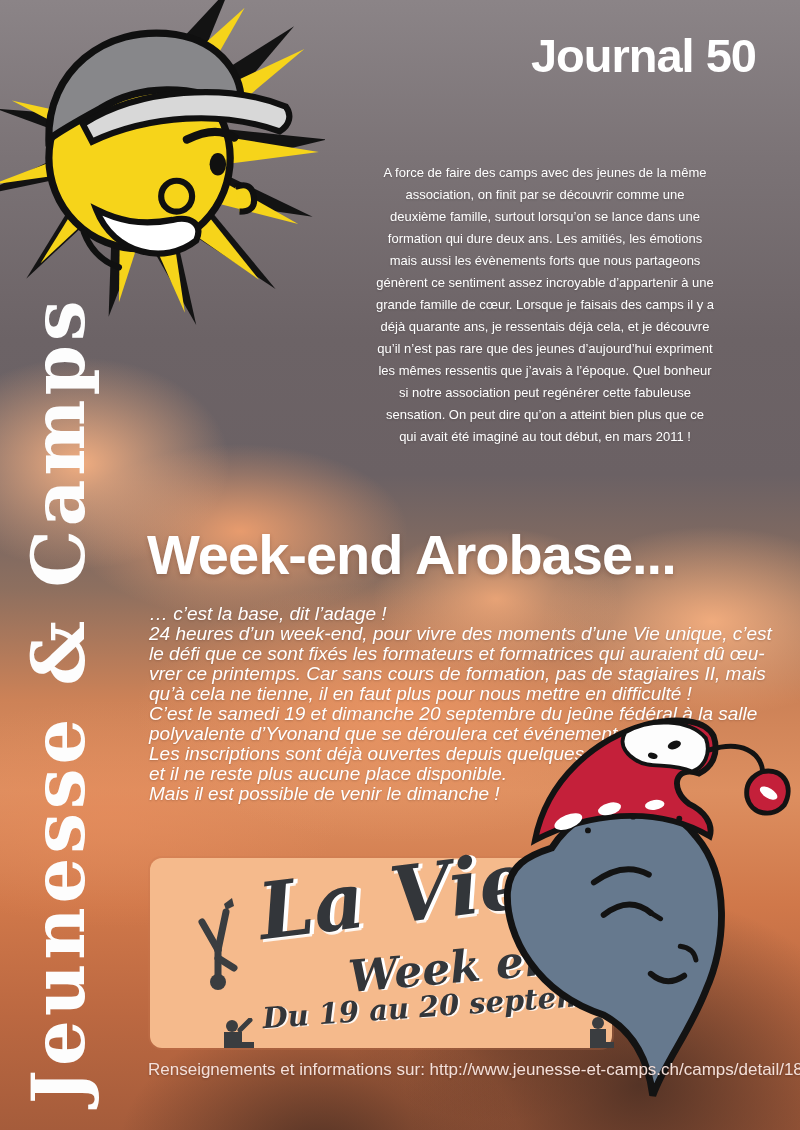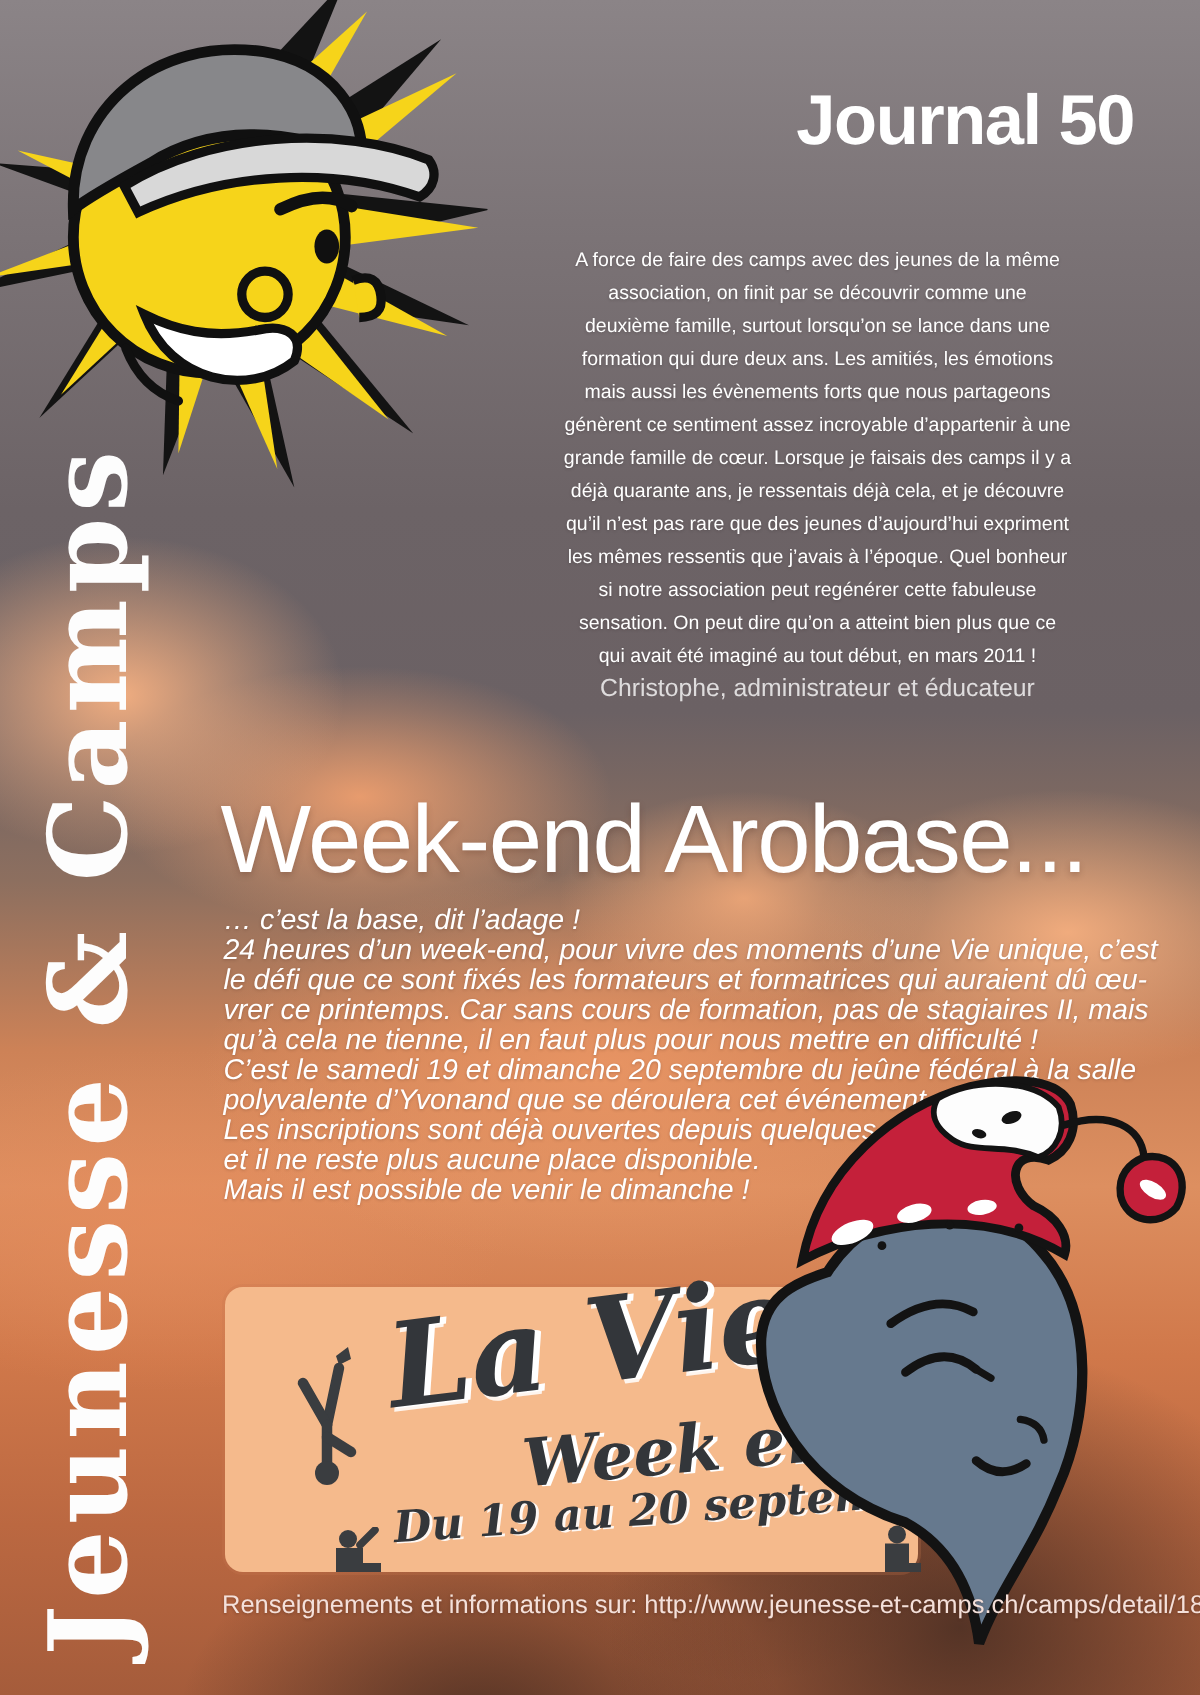--- a/index.html
+++ b/index.html
@@ -28,38 +28,38 @@
   
   .sun{position:absolute;left:-15px;top:-15px;width:340px;height:340px;z-index:2;}
   
   .vertical-title{
     position:absolute;left:16px;top:1104px;z-index:3;
     transform:rotate(-90deg);transform-origin:0 0;
     font-family:"DejaVu Serif",serif;font-weight:bold;
     font-size:72px;letter-spacing:4px;white-space:nowrap;color:#fdfdfd;
   }
   
-  .header{position:absolute;right:44px;top:32px;z-index:3;text-align:center;margin-top:24px;}
+  .header{position:absolute;right:44px;top:32px;z-index:3;text-align:center;}
   .journal-title{font-size:47px;font-weight:bold;letter-spacing:-1px;line-height:1;}
   .journal-date{font-size:27px;color:#ece8ea;margin-top:6px;}
   
   .edito-title{position:absolute;left:356px;top:120px;z-index:3;font-size:36px;font-weight:bold;}
   .edito-body{
     position:absolute;left:294px;top:162px;width:502px;z-index:3;
     font-size:13px;line-height:22px;text-align:center;white-space:pre-line;
     text-shadow:0 1px 2px rgba(40,30,30,.25);
   }
   .edito-byline{
     position:absolute;left:294px;top:450px;width:502px;z-index:3;
     font-size:16.5px;text-align:center;color:rgba(255,255,255,.78);
   }
   
   .arobase-title{
     position:absolute;left:147px;top:524px;z-index:3;
-    font-size:64px;font-weight:normal;letter-spacing:-1px;line-height:1.1;
+    font-size:56px;font-weight:bold;letter-spacing:-1px;line-height:1.1;
     text-shadow:0 2px 4px rgba(80,45,30,.25);
   }
   .arobase-body{
     position:absolute;left:149px;top:604px;width:648px;z-index:3;
     font-size:19px;line-height:20px;white-space:pre-line;
     text-shadow:0 1px 2px rgba(90,50,35,.3);
     font-style:italic;
   }
   
   .banner{
@@ -153,21 +153,20 @@
 formation qui dure deux ans. Les amitiés, les émotions
 mais aussi les évènements forts que nous partageons
 génèrent ce sentiment assez incroyable d’appartenir à une
 grande famille de cœur. Lorsque je faisais des camps il y a
 déjà quarante ans, je ressentais déjà cela, et je découvre
 qu’il n’est pas rare que des jeunes d’aujourd’hui expriment
 les mêmes ressentis que j’avais à l’époque. Quel bonheur
 si notre association peut regénérer cette fabuleuse
 sensation. On peut dire qu’on a atteint bien plus que ce
 qui avait été imaginé au tout début, en mars 2011 !</div>
-  <div class="edito-byline">Christophe, administrateur et éducateur</div>
 
   <div class="arobase-title">Week-end Arobase...</div>
   <div class="arobase-body">… c’est la base, dit l’adage !
 24 heures d’un week-end, pour vivre des moments d’une Vie unique, c’est
 le défi que ce sont fixés les formateurs et formatrices qui auraient dû œu-
 vrer ce printemps. Car sans cours de formation, pas de stagiaires II, mais
 qu’à cela ne tienne, il en faut plus pour nous mettre en difficulté !
 C’est le samedi 19 et dimanche 20 septembre du jeûne fédéral à la salle
 polyvalente d’Yvonand que se déroulera cet événement.
 Les inscriptions sont déjà ouvertes depuis quelques temps

